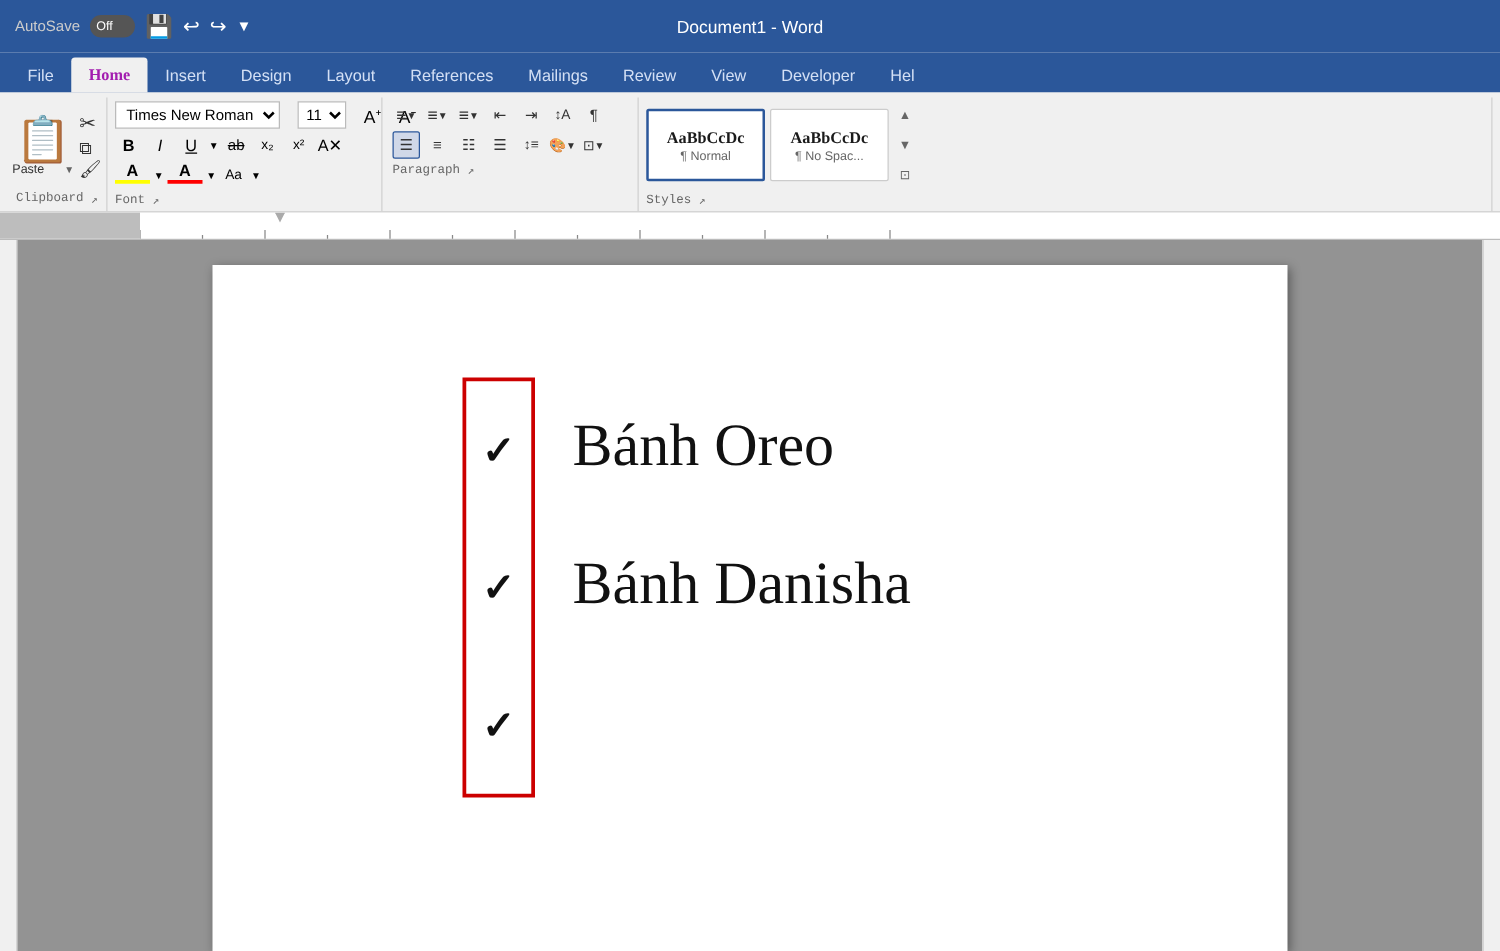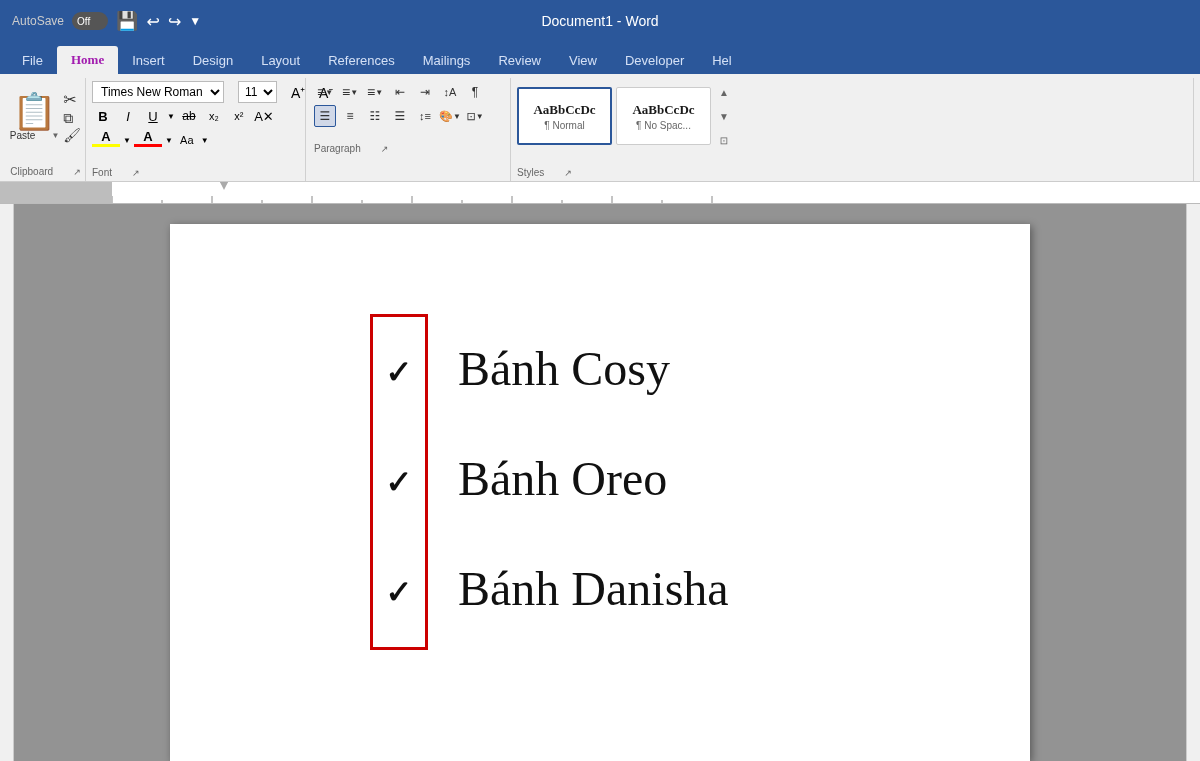--- a/index.html
+++ b/index.html
@@ -72,24 +72,25 @@
       background: #f0f0f0;
       border-bottom: 1px solid #ccc;
       padding: 4px 6px 0 6px;
       display: flex;
       align-items: stretch;
       min-height: 90px;
     }
     .ribbon-group-label {
       font-size: 10px;
       color: #666;
-      margin-top: 14px;
-      display: flex;
-      align-items: center;
-      gap: 20px;
+      margin-top: 2px;
+      display: flex;
+      align-items: center;
+      gap: 6px;
+      font-family: Liberation Mono, monospace;
     }
     .group-expand { font-size: 9px; cursor: pointer; color: #666; }
 
     
     .clipboard-group {
       padding: 4px 8px;
       border-right: 1px solid #d0d0d0;
       display: flex;
       flex-direction: column;
       align-items: center;
@@ -566,23 +567,20 @@
             </div>
             <div class="red-cell">
               <span class="check-mark">✓</span>
             </div>
             <div class="red-cell">
               <span class="check-mark">✓</span>
             </div>
           </div>
           <div class="items-col">
             <div class="item-row">
-              <span class="item-text">Bánh Cosy</span>
-            </div>
-            <div class="item-row">
               <span class="item-text">Bánh Oreo</span>
             </div>
             <div class="item-row">
               <span class="item-text">Bánh Danisha</span>
             </div>
           </div>
         </div>
       </div>
     </div>
     <div class="right-scroll"></div>

